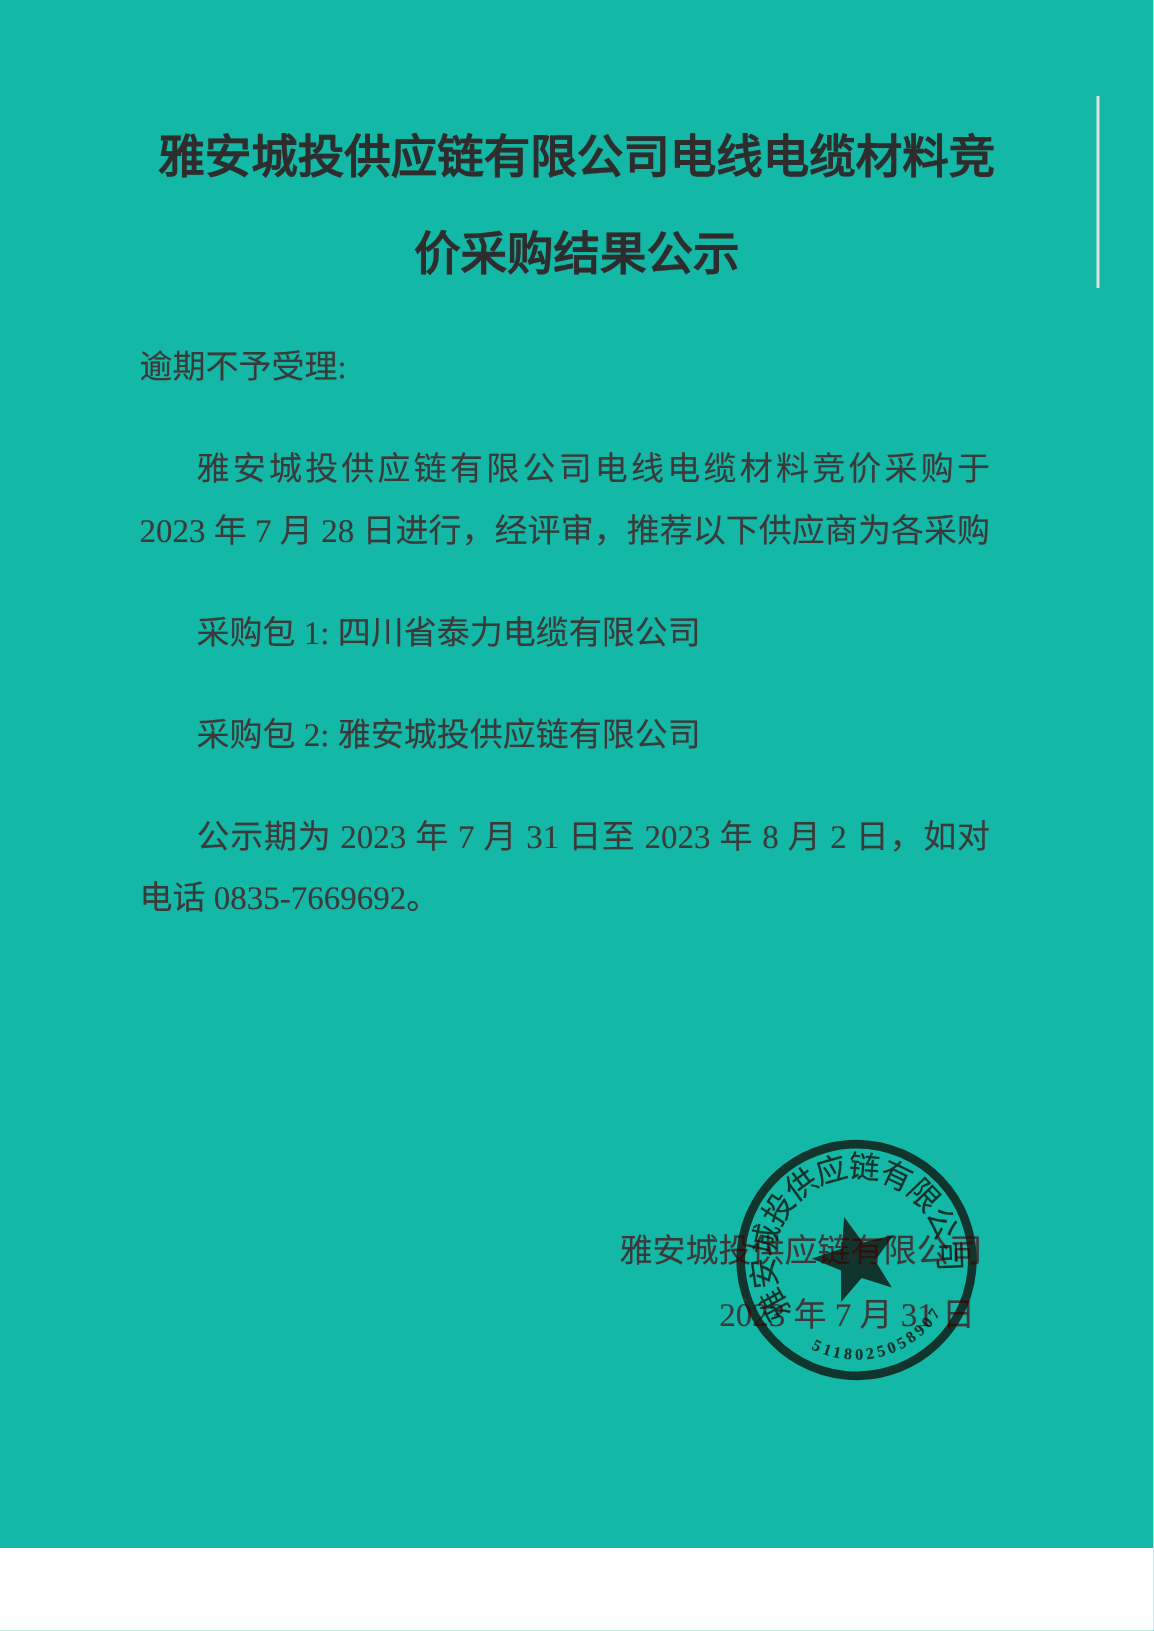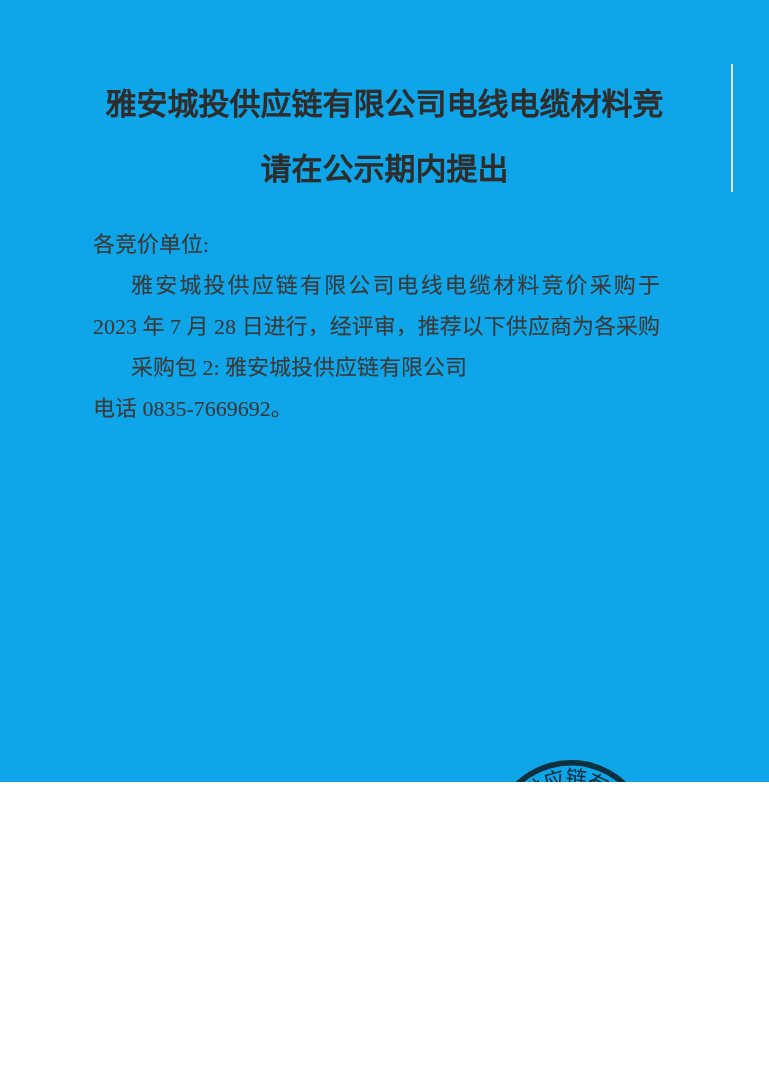--- a/index.html
+++ b/index.html
@@ -1,37 +1,37 @@
 <!DOCTYPE html>
 <html lang="zh-CN"><head>
 <meta charset="utf-8">
 <style>
   html,body { margin:0; padding:0; background:#ffffff; }
   .page {
     position:relative;
-    width:769px; height:782px;
-    background:#0ea5e9;
+    width:769px; height:1032px;
+    background:#14b8a6;
     font-family:"Liberation Serif","DejaVu Serif",serif;
     color:#3a3a3a;
     overflow:hidden;
     text-shadow:0 0 .5px rgba(80,80,80,.45);
   }
   .title-block {
     position:absolute; top:72px; left:0; width:769px;
     text-align:center;
     font-size:31px; line-height:65px; font-weight:bold;
     color:#2d2d2d;
   }
   .body-block {
     position:absolute; top:224px; left:93px; width:567px;
     font-size:22px; line-height:41px;
   }
   .line { white-space:pre-wrap; }
   .j { text-align:justify; text-align-last:justify; }
-  .ind { text-indent:38px; }
+  .ind { text-indent:38px;margin-top:27px; }
   .signature-block {
     position:absolute; top:812px; right:114px;
     text-align:right;
     font-size:22px; line-height:43px;
   }
   .sig-date { padding-right:5px; }
   .stamp {
     position:absolute; left:488px; top:757px;
     width:166px; height:166px;
     mix-blend-mode:multiply;
@@ -45,28 +45,30 @@
     background:#e2e2e2;
   }
 </style>
 </head>
 <body>
 
 <div class="page">
 
   <div class="title-block">
     <div class="line">雅安城投供应链有限公司电线电缆材料竞</div>
-    <div class="line">请在公示期内提出</div>
+    <div class="line">价采购结果公示</div>
   </div>
 
   <div class="body-block">
-    <div class="line">各竞价单位:</div>
+    <div class="line">逾期不予受理:</div>
     <div class="line j ind">雅安城投供应链有限公司电线电缆材料竞价采购于</div>
     <div class="line j">2023 年 7 月 28 日进行，经评审，推荐以下供应商为各采购</div>
+    <div class="line ind">采购包 1: 四川省泰力电缆有限公司</div>
     <div class="line ind">采购包 2: 雅安城投供应链有限公司</div>
+    <div class="line j ind">公示期为 2023 年 7 月 31 日至 2023 年 8 月 2 日，如对</div>
     <div class="line">电话 0835-7669692。</div>
   </div>
 
   <div class="signature-block">
     <div class="line">雅安城投供应链有限公司</div>
     <div class="line sig-date">2023 年 7 月 31 日</div>
   </div>
 
   <div class="stamp">
     <svg viewBox="0 0 200 200" xmlns="http://www.w3.org/2000/svg">

